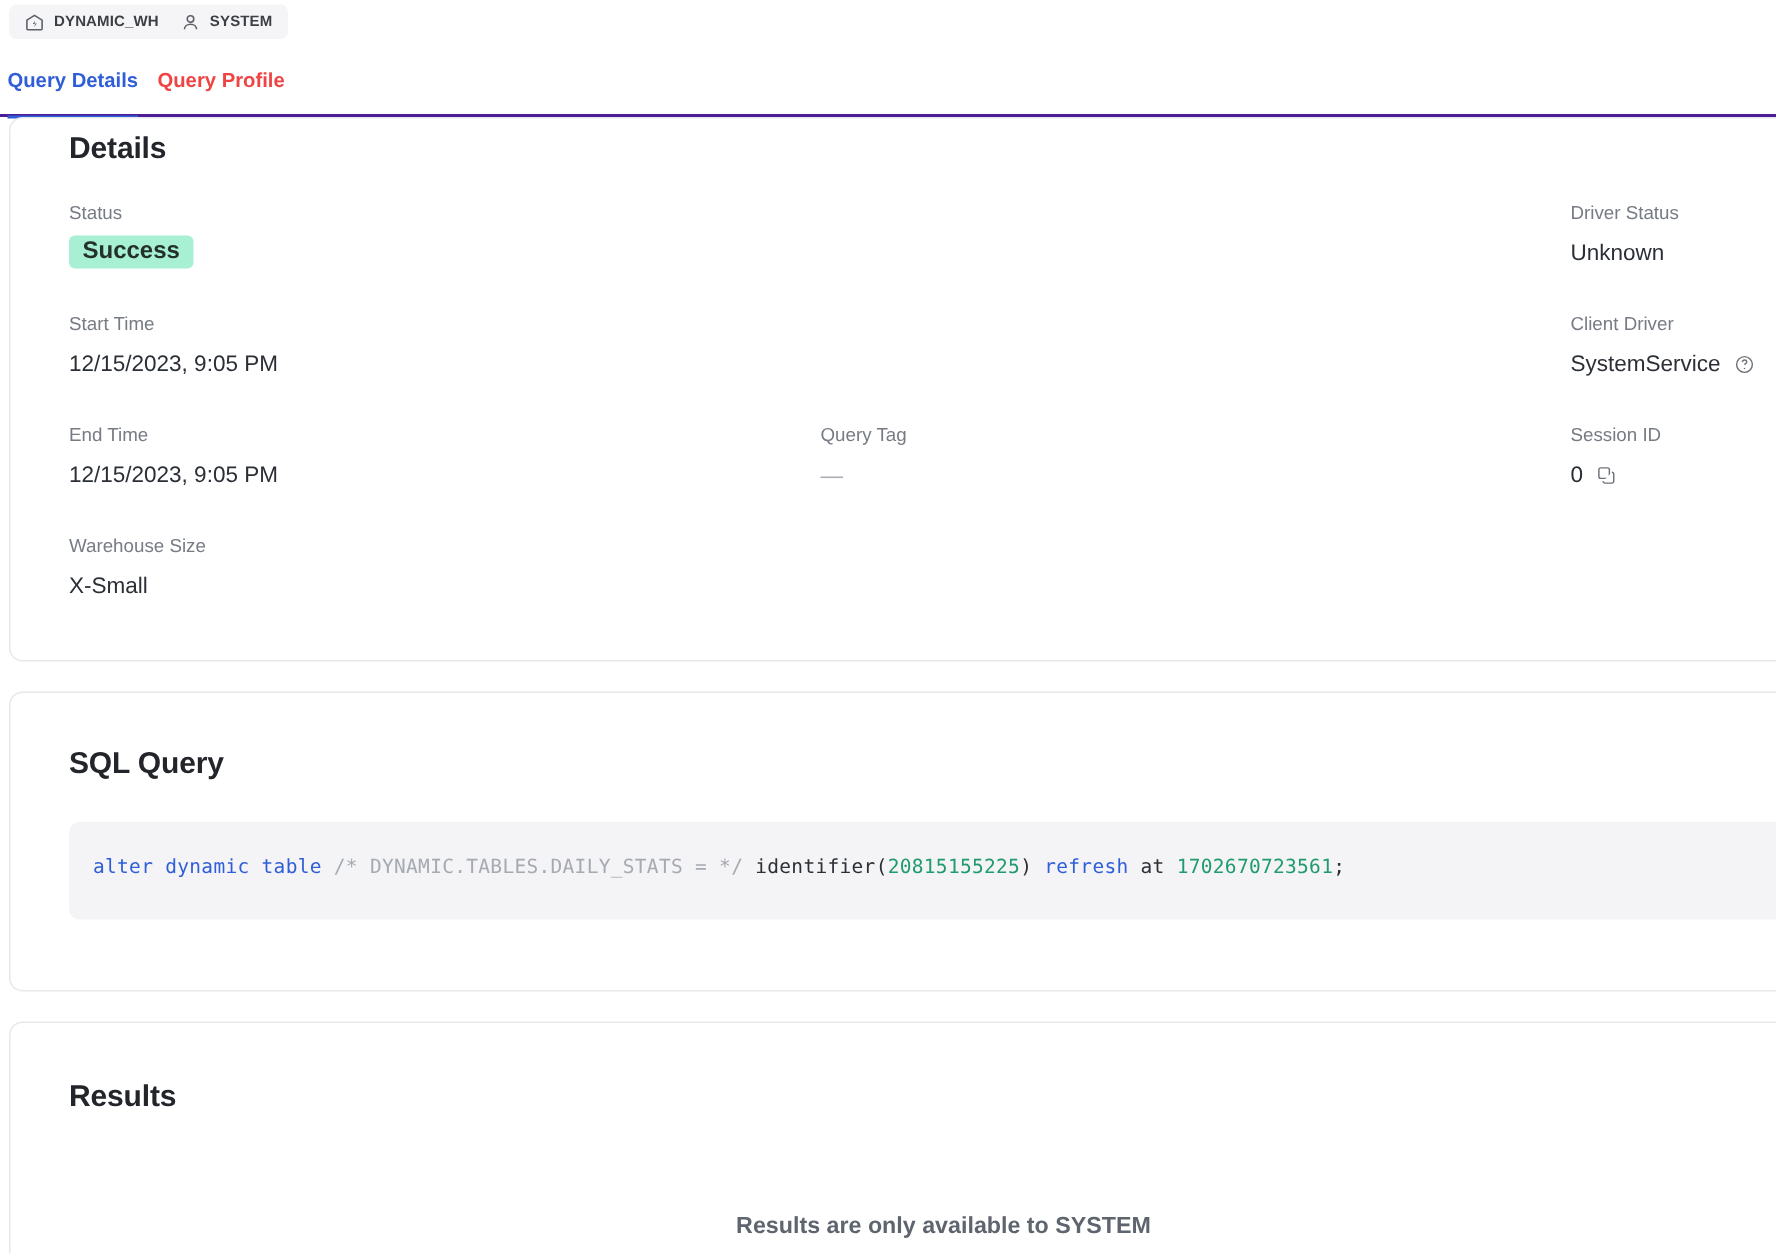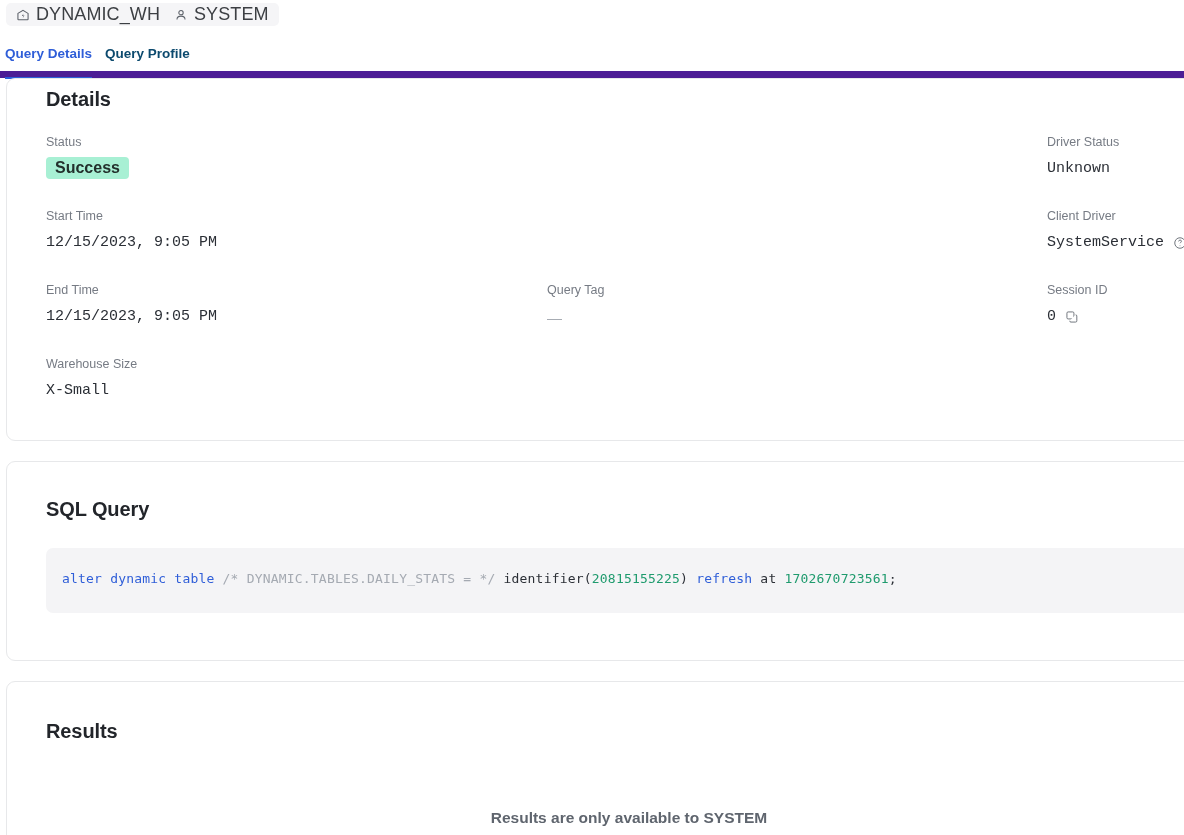--- a/index.html
+++ b/index.html
@@ -17,49 +17,50 @@
     top: 3px; left: 6px;
     display: flex; align-items: center;
     gap: 14px;
     background: #f5f5f7;
     border-radius: 5px;
     padding: 5px 10px 5px 10px;
     height: 23px;
   }
   .ctx-item { display: flex; align-items: center; gap: 6px; }
   .ctx-label {
-    font-size: 18px;
+    font-size: 10px;
     color: #3c3f43;
     letter-spacing: .1px;
     white-space: nowrap;
+    font-weight: bold;
   }
   .ctx-icon { display: flex; align-items: center; justify-content: center; width: 14px; height: 14px; }
   .ctx-icon svg { display: block; }
 
   
   .tabbar {
     position: absolute;
     top: 44px; left: 0;
     width: 1184px; height: 34px;
-    border-bottom: 7px solid #4c1d95;
+    border-bottom: 2px solid #4c1d95;
   }
   .tab {
     position: absolute; top: 0;
     height: 34px;
     display: flex; align-items: flex-start;
     font-size: 13.5px;
     font-weight: bold;
     padding-top: 2px;
     cursor: pointer;
     white-space: nowrap;
   }
   .tab-0 { left: 5px; }
   .tab-1 { left: 105px; }
   .tab.active { color: #2f5ed8; }
-  .tab.inactive { color: #0c4a6e; justify-content: flex-end; }
+  .tab.inactive { color: #ef4444; justify-content: flex-end; }
   .tab.active::after {
     content: "";
     position: absolute;
     left: 0; bottom: -1px;
     width: 100%; height: 2px;
     background: #2f5ed8;
   }
 
   
   .card {
@@ -104,21 +105,20 @@
     white-space: nowrap;
   }
   .dvalue {
     margin-top: 9px;
     font-size: 15px;
     color: #2b2f36;
     line-height: 20px;
     display: flex; align-items: center;
     gap: 8px;
     white-space: nowrap;
-    font-family: Liberation Mono, monospace;
   }
 
   
   .badge {
     display: inline-block;
     background: #a8f0d4;
     color: #23302c;
     font-size: 16px;
     font-weight: bold;
     border-radius: 4px;

